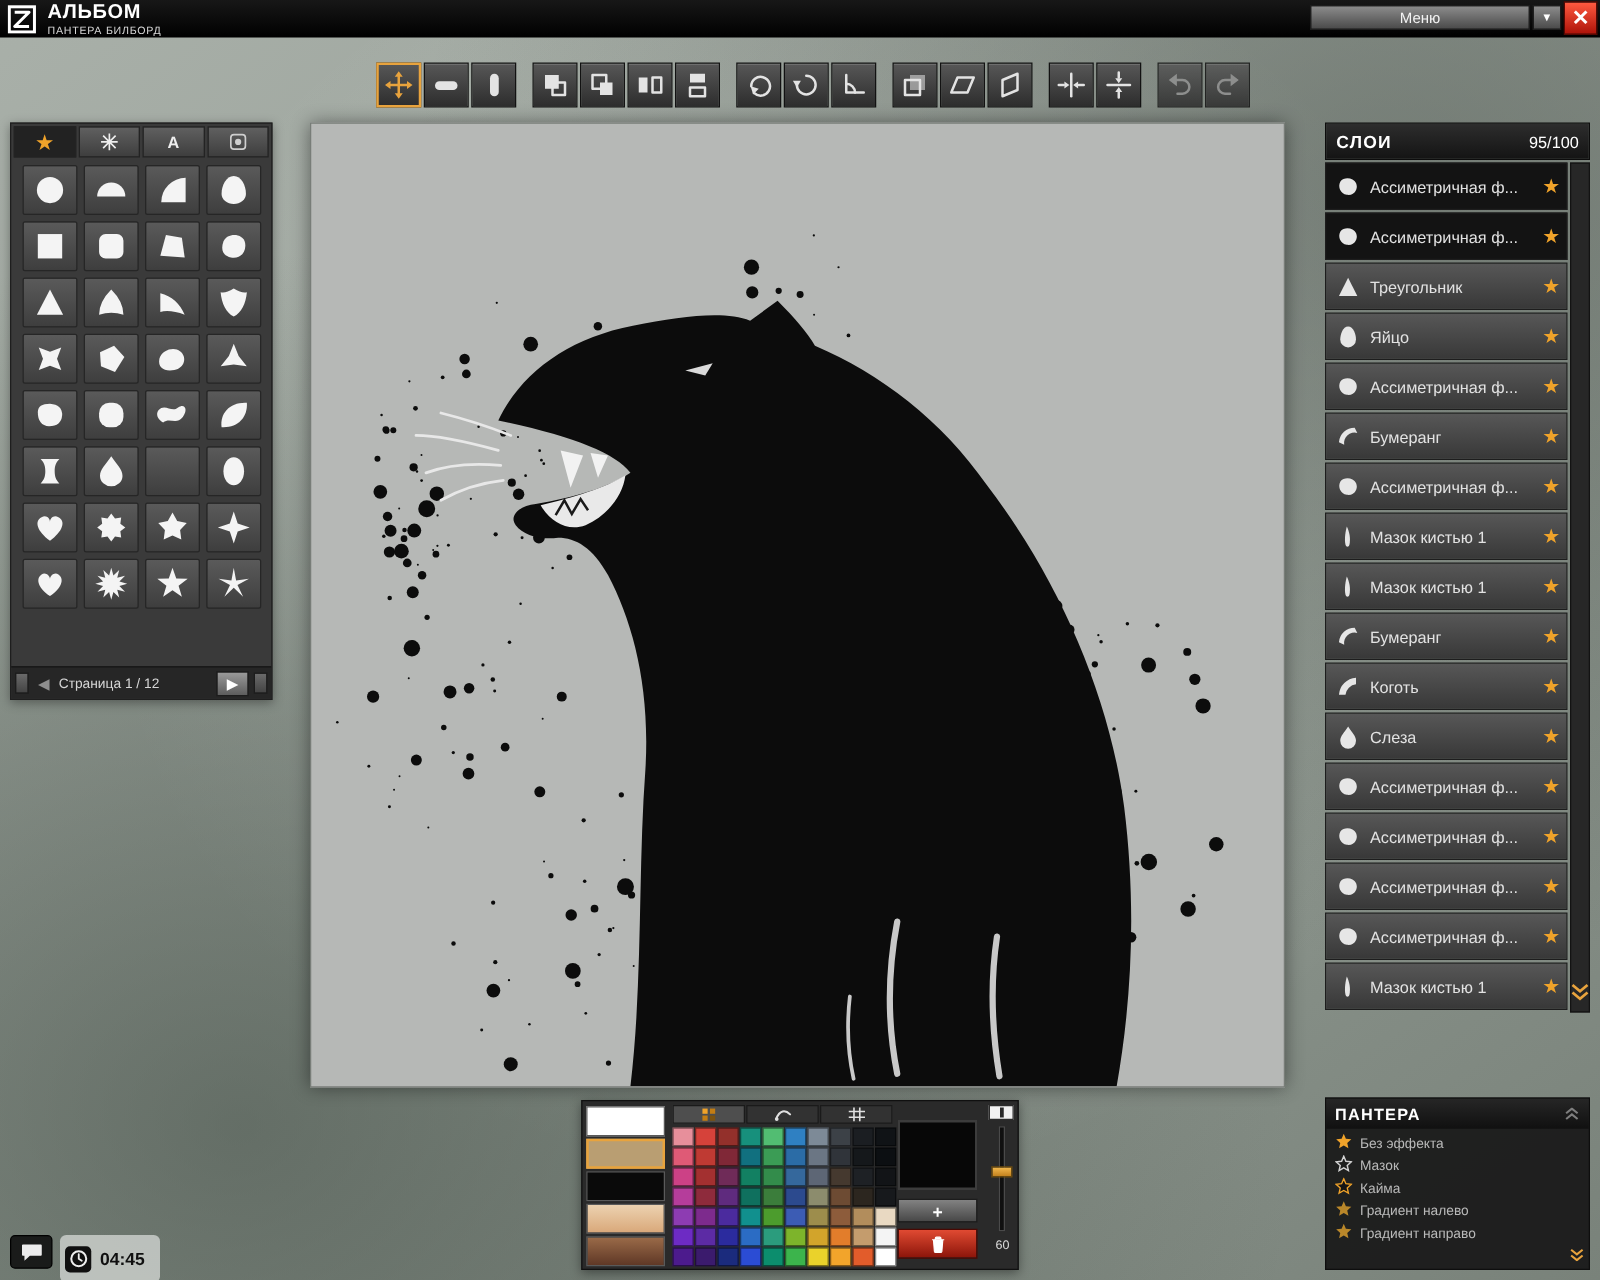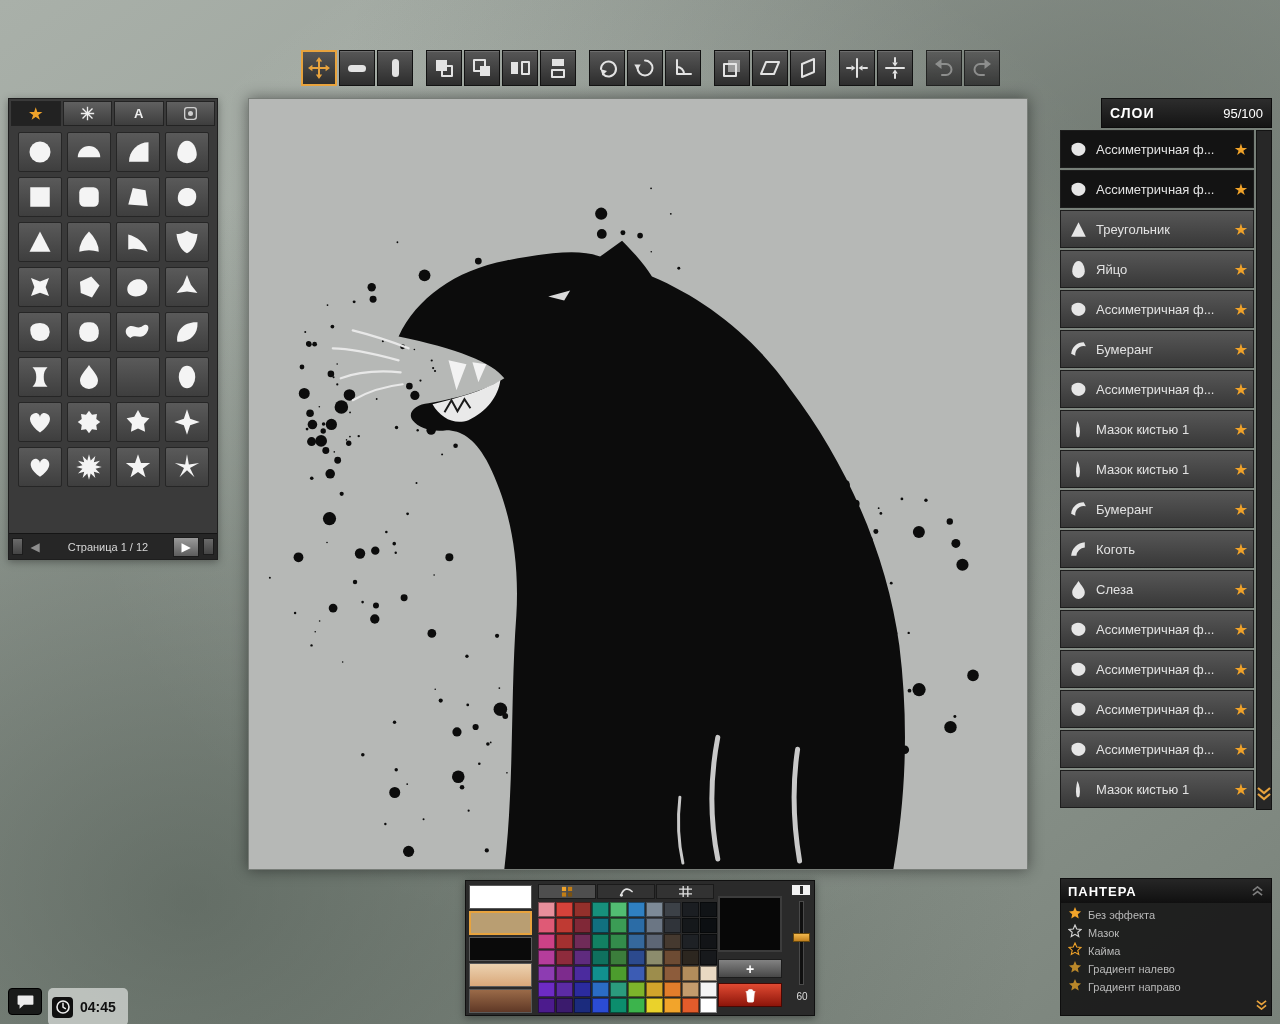--- a/index.html
+++ b/index.html
@@ -28,27 +28,27 @@
   
   .shapes-panel{position:absolute;left:8px;top:98px;width:210px;height:462px;background:#3a3a3a;border:1px solid #1e1e1e;box-shadow:0 2px 8px rgba(0,0,0,.35);}
   .shape-tabs{display:flex;gap:2px;padding:2px;}
   .shape-tab{flex:1;height:25px;background:linear-gradient(#606060,#3e3e3e);border:1px solid #232323;display:flex;align-items:center;justify-content:center;color:#eee;font-size:13px;font-weight:bold;}
   .shape-tab.sel{background:#222;}
   .shape-grid{display:grid;grid-template-columns:repeat(4,44px);gap:5px;padding:4px 9px;}
   .shape-cell{width:44px;height:40px;background:linear-gradient(#5a5a5a,#3e3e3e);border:1px solid #262626;border-radius:2px;display:flex;align-items:center;justify-content:center;}
   .shape-pager{position:absolute;left:0;right:0;bottom:0;height:26px;background:#262626;border-top:1px solid #151515;display:flex;align-items:center;padding:0 3px;gap:4px;}
   .pager-strip{width:11px;height:17px;background:linear-gradient(#6a6a6a,#444);border:1px solid #1c1c1c;}
   .pager-prev{color:#8e8e8e;font-size:12px;width:16px;text-align:center;}
-  .pager-label{flex:1;text-align:center;color:#d6d6d6;font-size:11px;}
+  .pager-label{flex:1;text-align:left;color:#d6d6d6;font-size:11px;}
   .pager-next{width:26px;height:20px;background:linear-gradient(#9a9a9a,#5d5d5d);border:1px solid #1c1c1c;color:#fff;font-size:12px;display:flex;align-items:center;justify-content:center;}
   
   .canvas{position:absolute;left:248px;top:98px;width:780px;height:772px;background:#b6b8b6;border:1px solid #787d78;box-shadow:0 0 14px rgba(0,0,0,.45);}
   
   .layers-panel{position:absolute;left:1060px;top:98px;width:212px;}
-  .layers-header{height:30px;background:linear-gradient(#2d2d2d,#141414);border:1px solid #0c0c0c;display:flex;align-items:center;justify-content:space-between;padding:0 8px;margin-left:41px;}
+  .layers-header{height:30px;background:linear-gradient(#2d2d2d,#141414);border:1px solid #0c0c0c;display:flex;align-items:center;justify-content:space-between;padding:0 8px;}
   .layers-title{color:#fff;font-weight:bold;font-size:14px;letter-spacing:1px;}
   .layers-count{color:#fff;font-size:13px;}
   .layer-row{height:38px;margin-top:2px;width:194px;display:flex;align-items:center;background:linear-gradient(#575757,#383838);border:1px solid #1d1d1d;padding-left:4px;}
   .layer-row.sel{background:#131313;}
   .layer-icon{width:26px;display:flex;justify-content:center;}
   .layer-name{flex:1;color:#e2e2e2;font-size:13px;padding-left:5px;white-space:nowrap;overflow:hidden;}
   .layer-star{width:24px;color:#f0a32a;font-size:16px;text-align:center;}
   .layers-scroll{position:absolute;right:0;top:32px;width:16px;height:680px;background:#272727;border:1px solid #131313;}
   .layers-chevron{position:absolute;right:-1px;top:684px;width:18px;height:24px;display:flex;align-items:center;justify-content:center;}
   .copy-row{position:absolute;left:1060px;top:845px;width:212px;height:28px;display:flex;gap:3px;}
@@ -83,20 +83,33 @@
   .chat-btn{position:absolute;left:8px;top:988px;width:34px;height:27px;background:rgba(14,14,14,.88);border:1px solid #000;border-radius:4px;display:flex;align-items:center;justify-content:center;}
   .time-pill{position:absolute;left:48px;top:988px;height:38px;padding:0 12px 0 4px;background:rgba(225,228,225,.68);border-radius:5px;display:flex;align-items:center;gap:7px;}
   .clock-box{width:21px;height:21px;background:#101010;border-radius:4px;display:flex;align-items:center;justify-content:center;}
   .time-text{color:#101010;font-size:14px;font-weight:bold;}
 </style>
 </head>
 <body>
 
 <div class="screen">
 
+  <div class="topbar">
+    <svg class="logo" viewBox="0 0 24 24">
+      <rect x="1.5" y="1.5" width="21" height="21" fill="none" stroke="#fff" stroke-width="2.5"></rect>
+      <path d="M6 6h12L6 18h12" fill="none" stroke="#fff" stroke-width="2.5" stroke-linejoin="round"></path>
+    </svg>
+    <div class="title-wrap">
+      <div class="app-title">АЛЬБОМ</div>
+      <div class="app-subtitle">ПАНТЕРА БИЛБОРД</div>
+    </div>
+    <div class="menu-btn">Меню</div>
+    <div class="menu-dd">▼</div>
+    <div class="close-btn">✕</div>
+  </div>
 
   <div class="toolbar">
       <div class="tool-group">
         <div class="tool-btn sel">
           <svg viewBox="0 0 24 24" width="24" height="24">
             <path d="M12 4v16M4 12h16" stroke="#e8a33d" stroke-width="2" fill="none" stroke-linecap="round" stroke-linejoin="round"></path>
             <path d="M12 1l3.2 4.4h-6.4zM12 23l3.2-4.4h-6.4zM1 12l4.4-3.2v6.4zM23 12l-4.4-3.2v6.4z" fill="#e8a33d" stroke="none"></path>
           </svg>
         </div>
         <div class="tool-btn">

